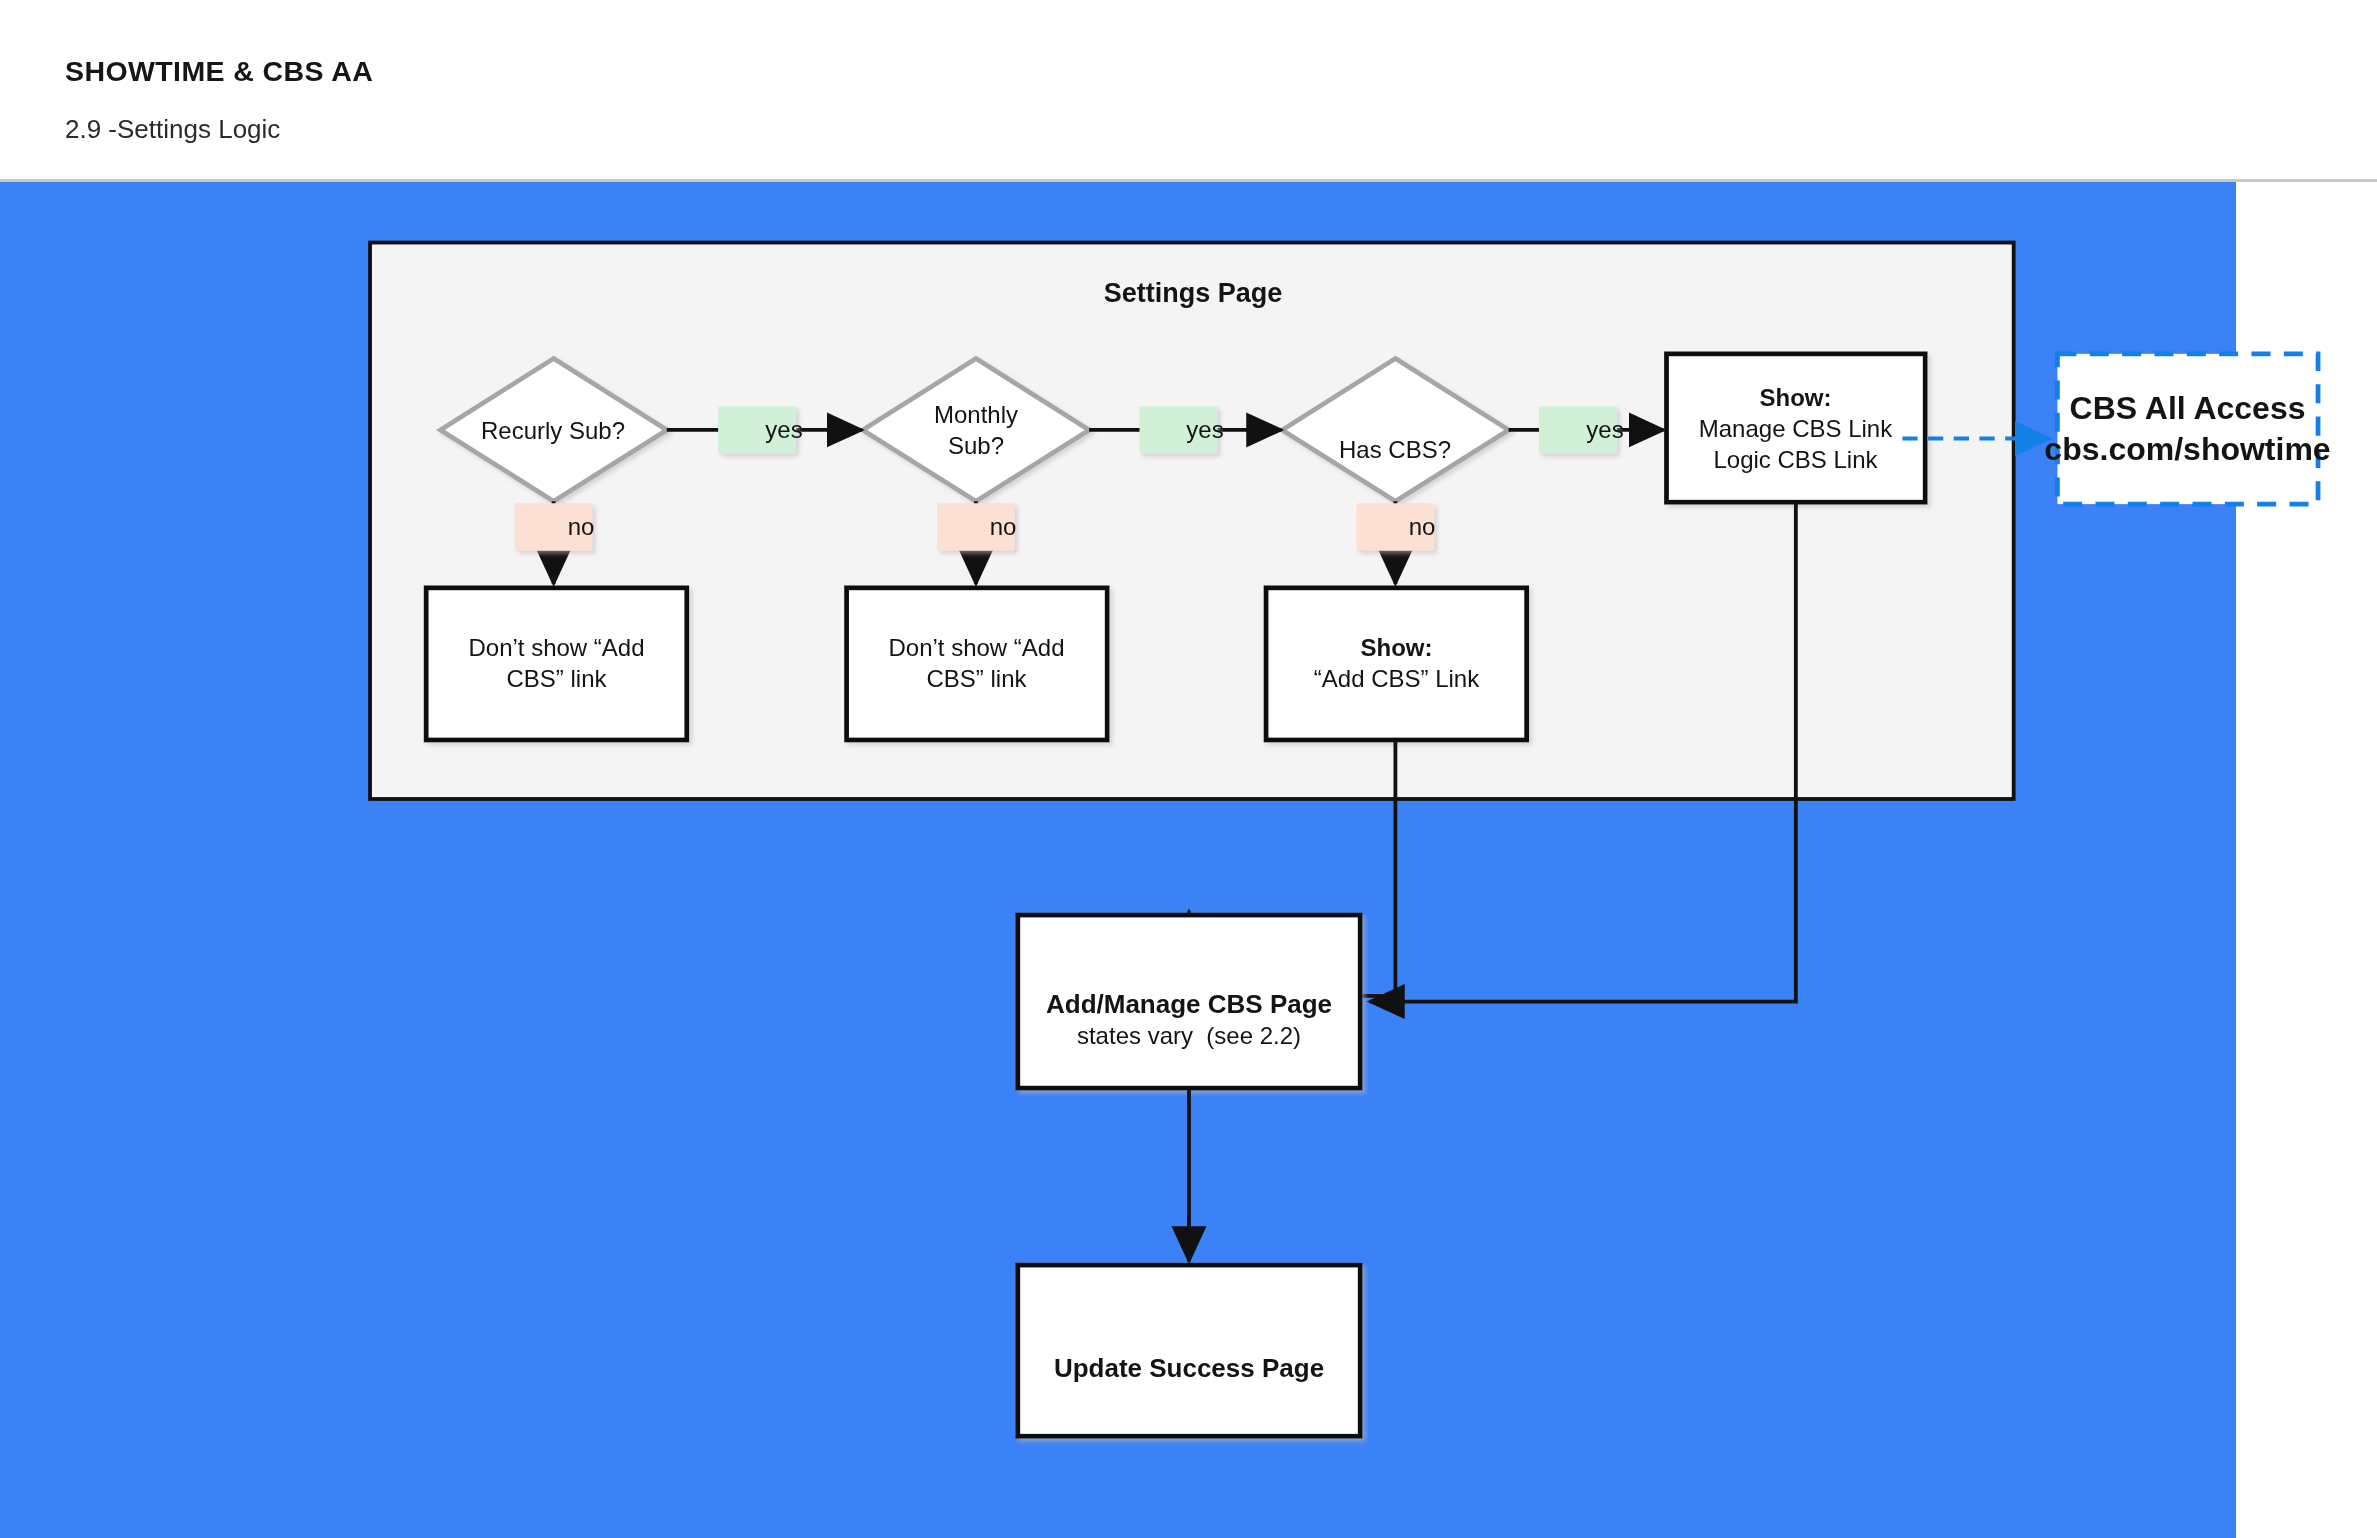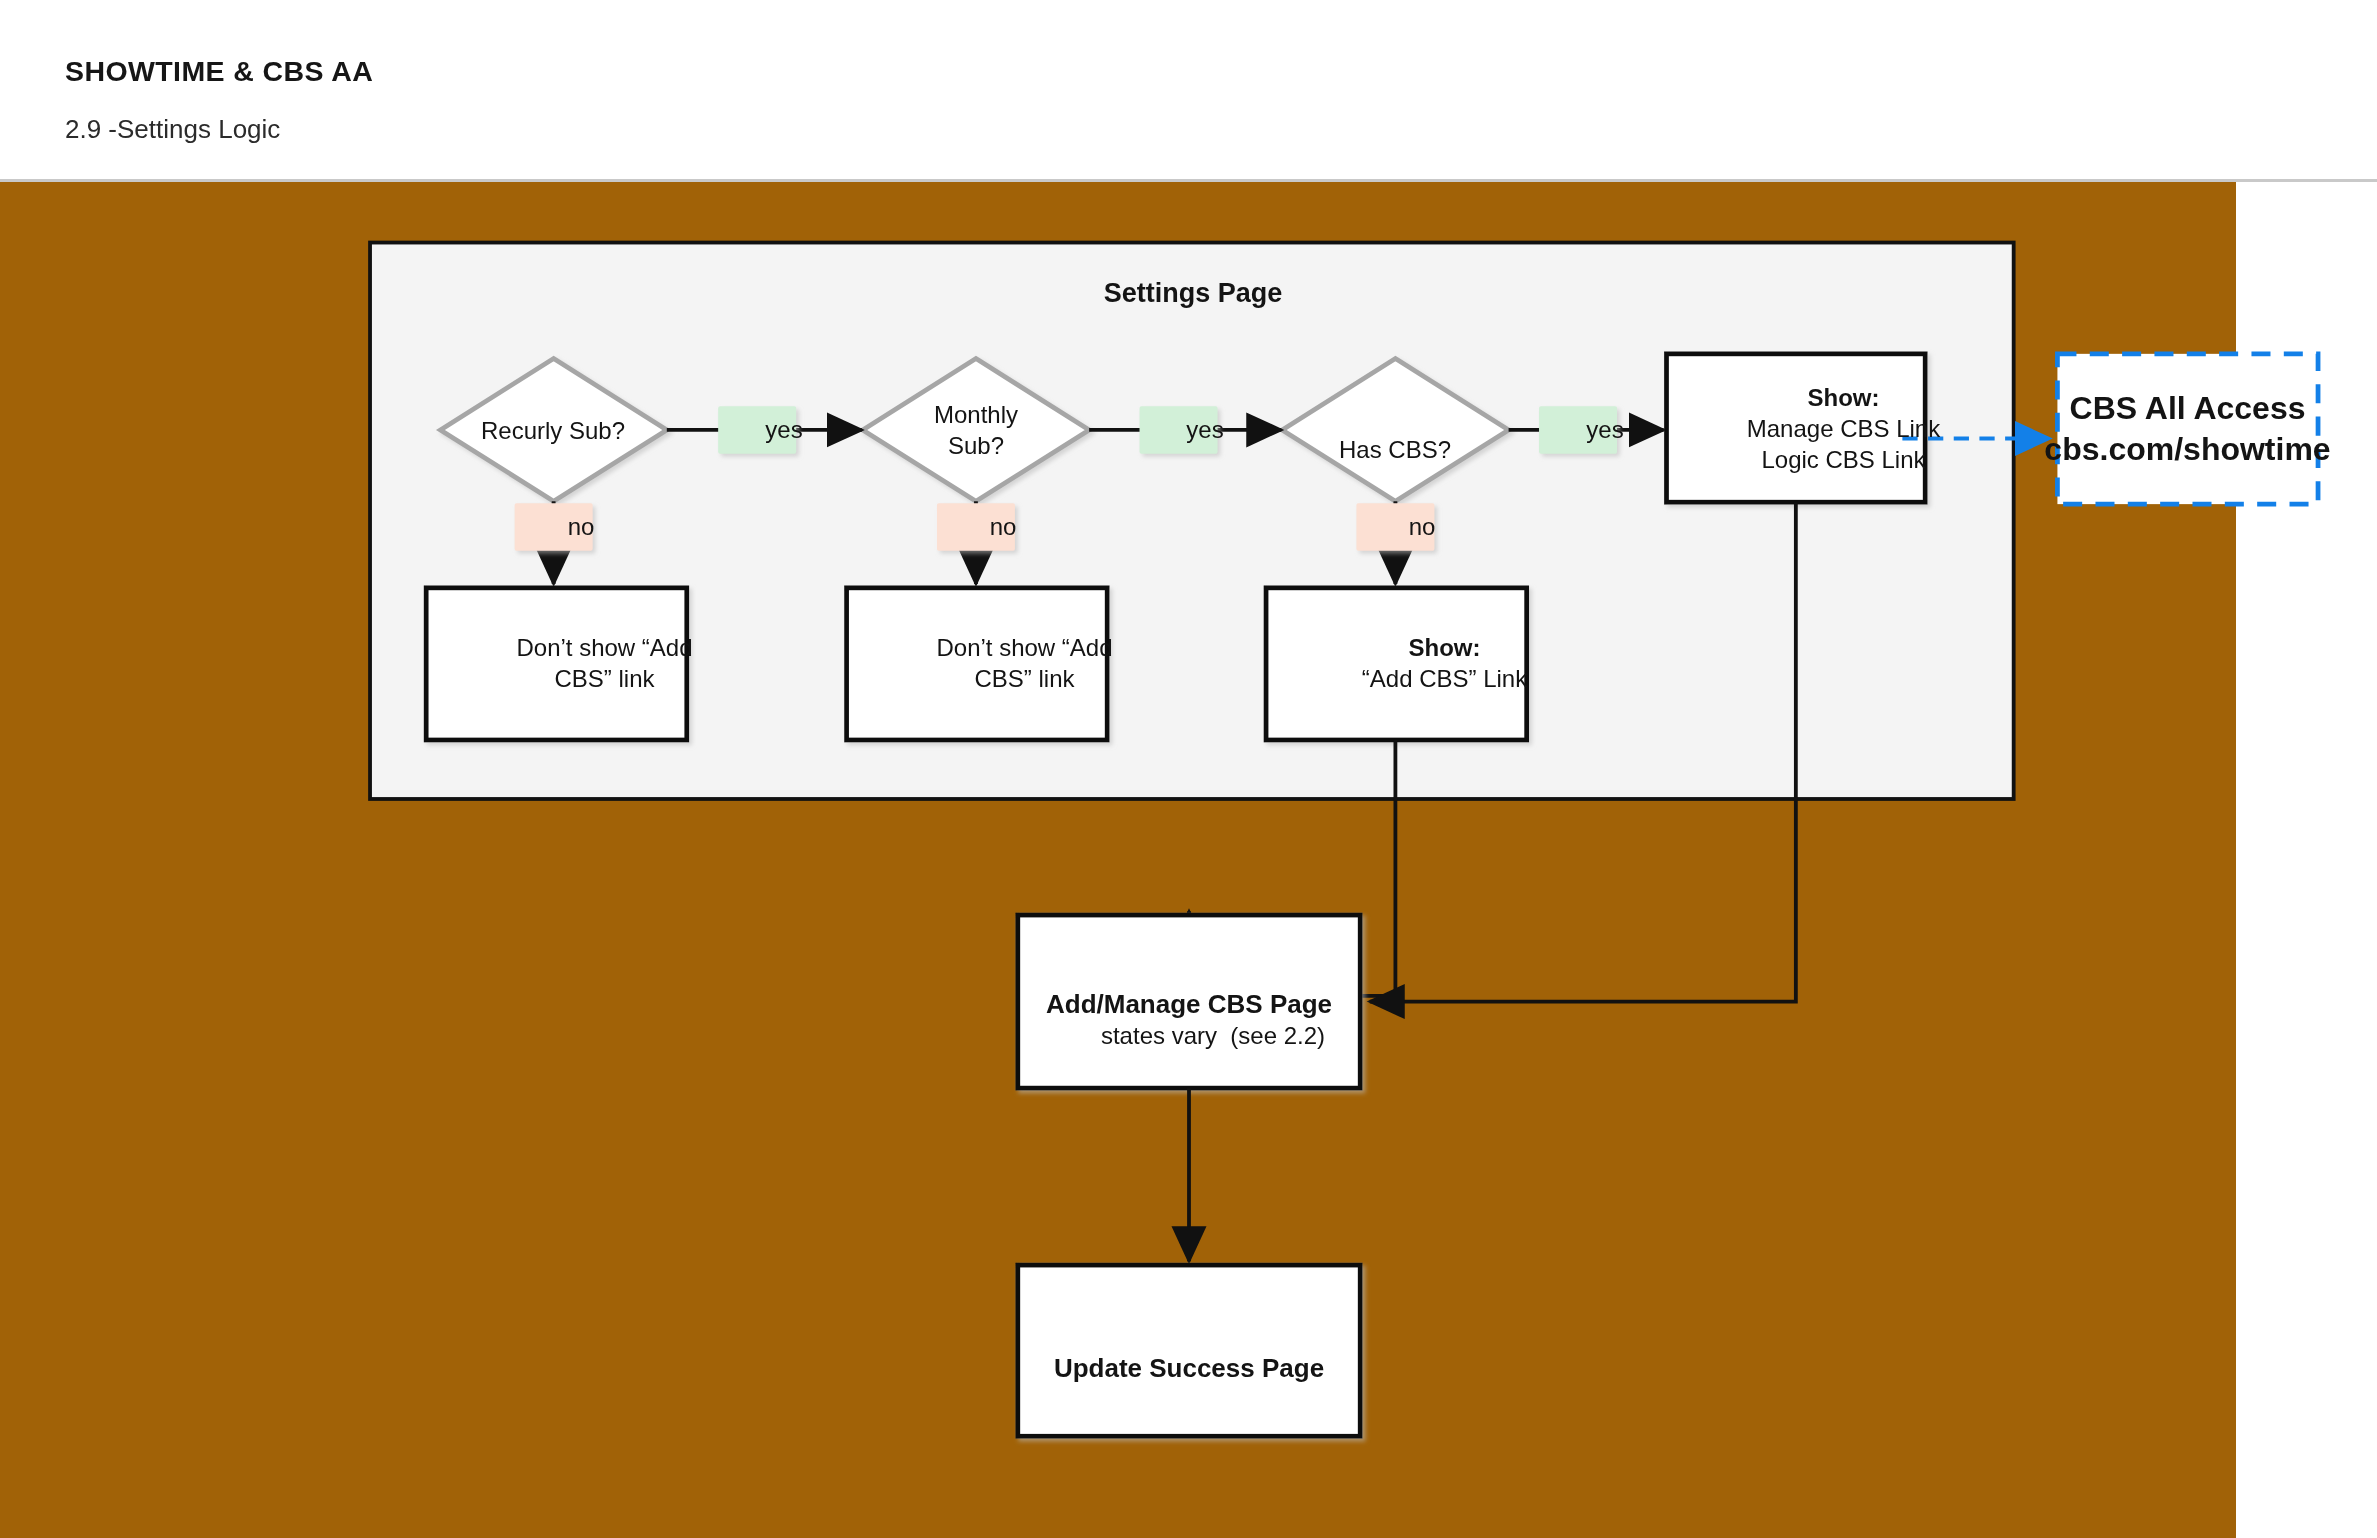--- a/index.html
+++ b/index.html
@@ -12,21 +12,21 @@
     height: 1539px;
     font-family: "Liberation Sans", sans-serif;
     color: #1a1a1a;
     overflow: hidden;
     position: relative;
   }
   #page {
     position: relative;
     width: 2236px;
     height: 1539px;
-    background: #a16207;
+    background: #3b82f6;
   }
 
   
   .header {
     position: absolute;
     left: 0; top: 0;
     width: 2378px;
     height: 181px;
     background: #ffffff;
   }
@@ -91,21 +91,20 @@
     font-weight: normal;
   }
   .badge-text {
     font-size: 24px;
     font-weight: normal;
     padding-left: 27px;
   }
   .box-text {
     font-size: 24px;
     font-weight: normal;
-    padding-left: 48px;
   }
   .box-title {
     font-size: 26px;
     font-weight: bold;
     margin-top: 36px;
   }
   .dashed-text {
     font-size: 32px;
     font-weight: bold;
   }

